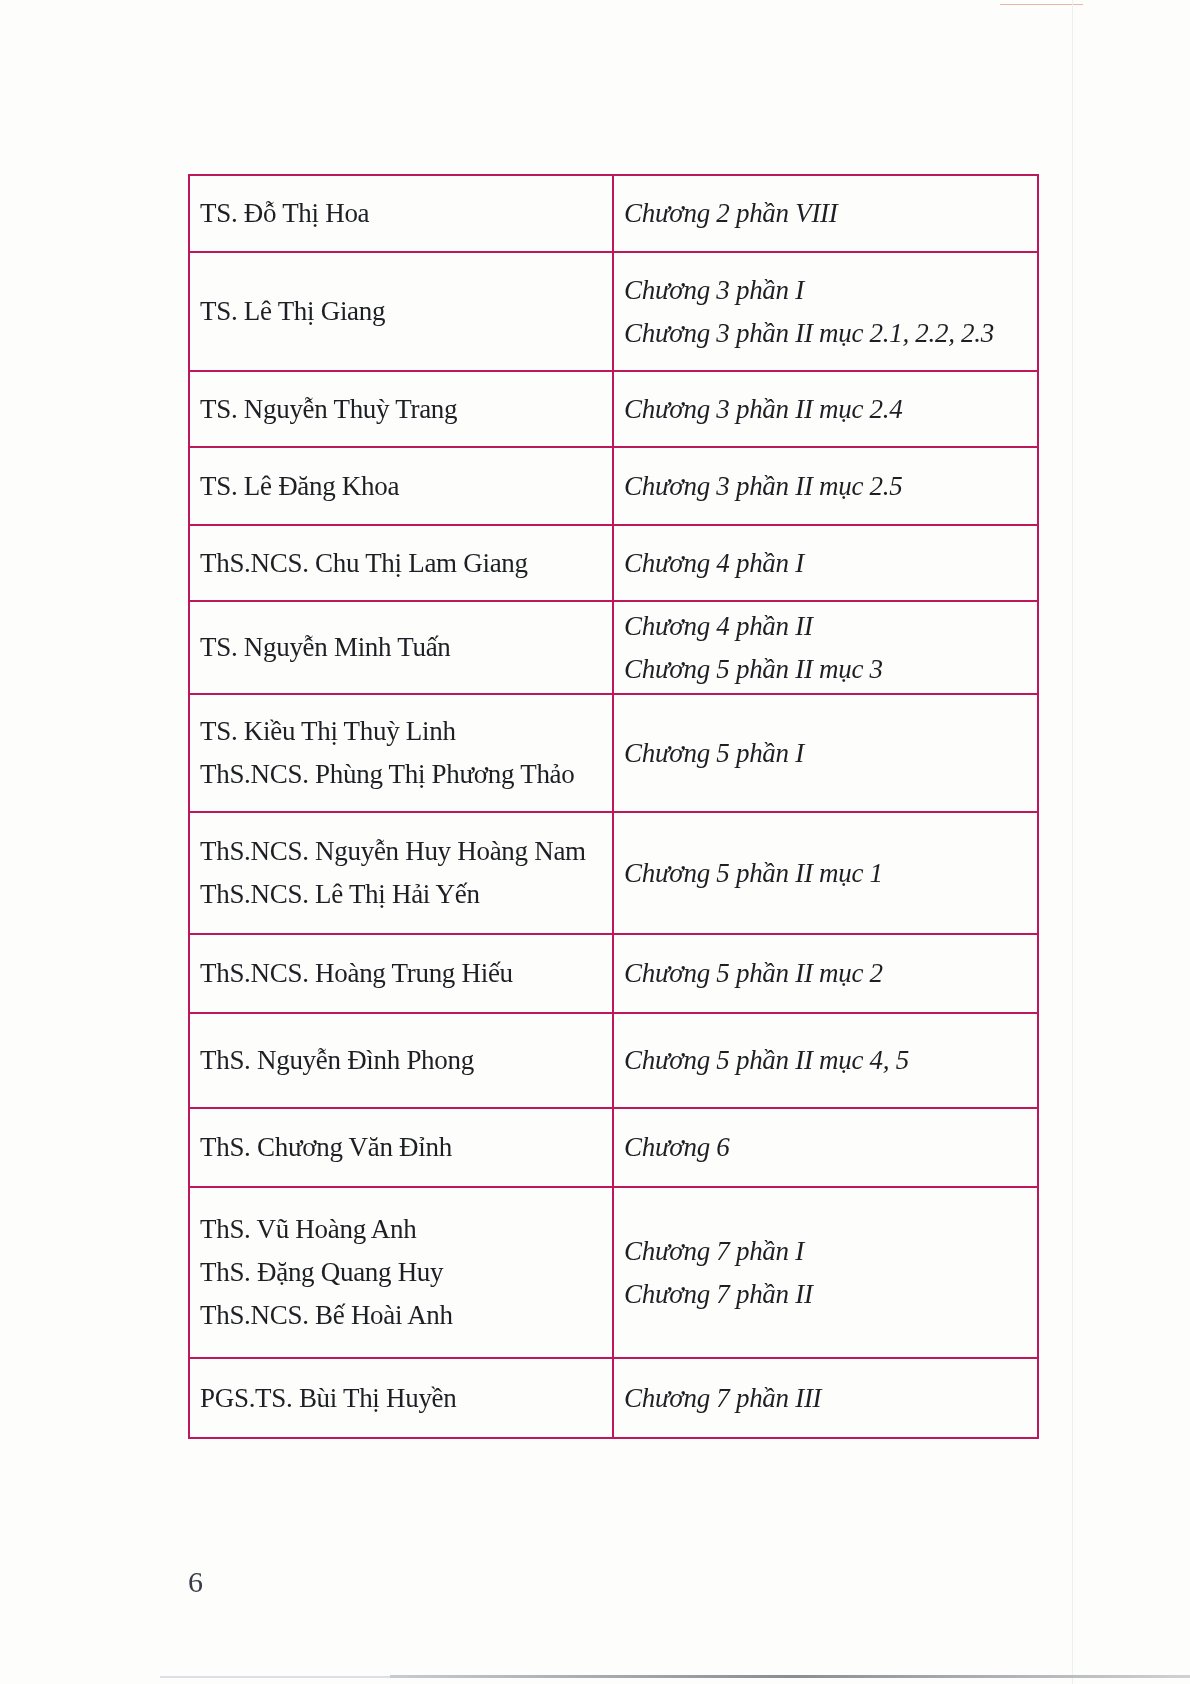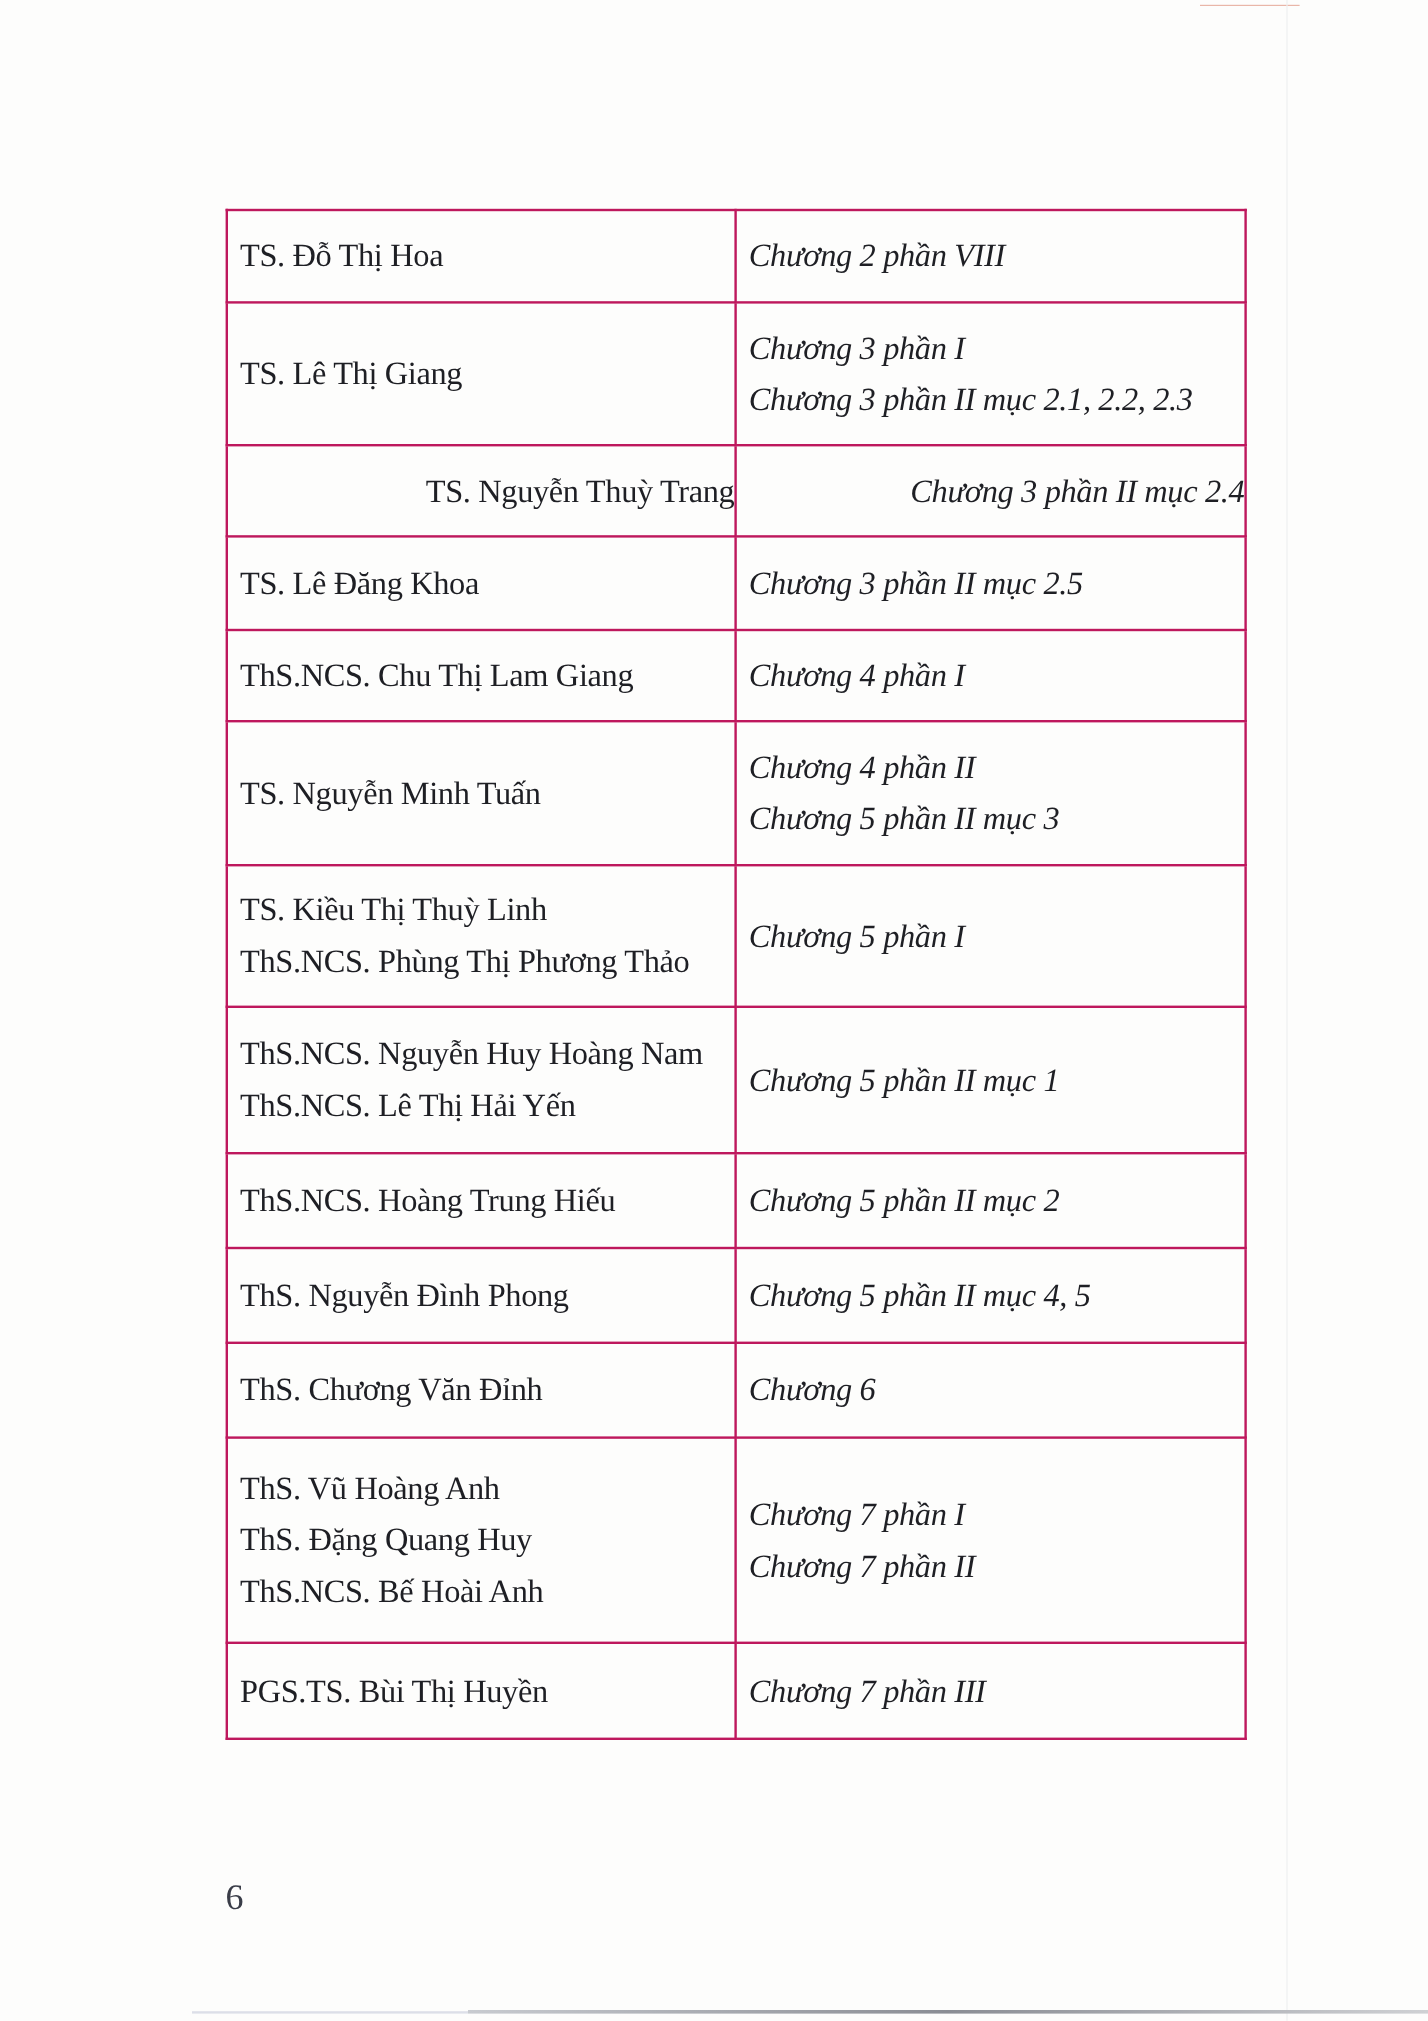--- a/index.html
+++ b/index.html
@@ -63,21 +63,21 @@
       </tr>
       <tr style="height: 119px;">
         <td class="col-author">
           <span class="line">TS. Lê Thị Giang</span>
         </td>
         <td class="col-section">
           <span class="line">Chương 3 phần I</span>
           <span class="line">Chương 3 phần II mục 2.1, 2.2, 2.3</span>
         </td>
       </tr>
-      <tr style="height: 76px; text-align: right;">
+      <tr style="height: 76px;">
         <td class="col-author">
           <span class="line">TS. Nguyễn Thuỳ Trang</span>
         </td>
         <td class="col-section">
           <span class="line">Chương 3 phần II mục 2.4</span>
         </td>
       </tr>
       <tr style="height: 78px;">
         <td class="col-author">
           <span class="line">TS. Lê Đăng Khoa</span>
@@ -87,21 +87,21 @@
         </td>
       </tr>
       <tr style="height: 76px;">
         <td class="col-author">
           <span class="line">ThS.NCS. Chu Thị Lam Giang</span>
         </td>
         <td class="col-section">
           <span class="line">Chương 4 phần I</span>
         </td>
       </tr>
-      <tr style="height: 120px; padding-left: 26px;">
+      <tr style="height: 93px; padding-left: 26px;">
         <td class="col-author">
           <span class="line">TS. Nguyễn Minh Tuấn</span>
         </td>
         <td class="col-section">
           <span class="line">Chương 4 phần II</span>
           <span class="line">Chương 5 phần II mục 3</span>
         </td>
       </tr>
       <tr style="height: 118px;">
         <td class="col-author">
@@ -122,21 +122,21 @@
         </td>
       </tr>
       <tr style="height: 79px;">
         <td class="col-author">
           <span class="line">ThS.NCS. Hoàng Trung Hiếu</span>
         </td>
         <td class="col-section">
           <span class="line">Chương 5 phần II mục 2</span>
         </td>
       </tr>
-      <tr style="height: 79px;">
+      <tr style="height: 95px;">
         <td class="col-author">
           <span class="line">ThS. Nguyễn Đình Phong</span>
         </td>
         <td class="col-section">
           <span class="line">Chương 5 phần II mục 4, 5</span>
         </td>
       </tr>
       <tr style="height: 79px;">
         <td class="col-author">
           <span class="line">ThS. Chương Văn Đỉnh</span>

